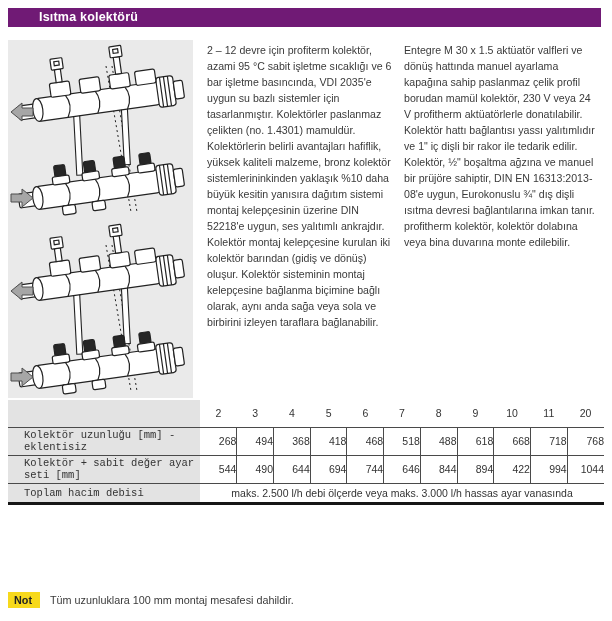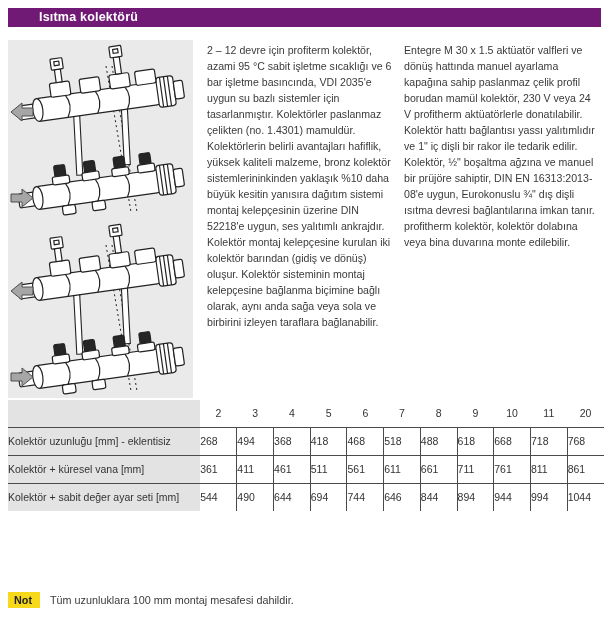--- a/index.html
+++ b/index.html
@@ -23,24 +23,24 @@
     color:#3a3a3a; text-align:left;
   }
   .col1 { left:207px; width:190px; }
   .col2 { left:404px; width:194px; }
   table.spec {
     position:absolute; left:8px; top:400px; width:596px;
     border-collapse:collapse; table-layout:fixed; font-size:10.5px; color:#333;
   }
   table.spec td { vertical-align:middle; }
   td.lbl {
-    background:#e3e3e3; text-align:left; padding-left:0; width:192px;
+    background:#e3e3e3; text-align:left; padding-left:16px; width:192px;font-family:Liberation Mono, monospace;
   }
   tr.hdr td { height:27px; text-align:center; }
-  tr.data td { height:28px; text-align:left; border-top:1px solid #4a4a4a; }
+  tr.data td { height:28px; text-align:right; border-top:1px solid #4a4a4a; }
   tr.data td.sep { border-left:1px solid #4a4a4a; }
   tr.data td.lbl { text-align:left; }
   tr.total td {
     height:20px; border-top:1px solid #4a4a4a; border-bottom:3px solid #161616;
   }
   tr.total td.val { text-align:center; }
   .note-row {
     position:absolute; left:8px; top:592px; font-size:10.8px; color:#3a3a3a;
     display:flex; align-items:center;
   }
@@ -166,46 +166,36 @@
         <td class="sep">418</td>
         <td class="sep">468</td>
         <td class="sep">518</td>
         <td class="sep">488</td>
         <td class="sep">618</td>
         <td class="sep">668</td>
         <td class="sep">718</td>
         <td class="sep">768</td>
       </tr>
       <tr class="data">
-        <td class="lbl">Kolektör + küresel vana [mm]</td>
-        <td>361</td>
-        <td class="sep">411</td>
-        <td class="sep">461</td>
-        <td class="sep">511</td>
-        <td class="sep">561</td>
-        <td class="sep">611</td>
-        <td class="sep">661</td>
-        <td class="sep">711</td>
-        <td class="sep">761</td>
-        <td class="sep">811</td>
-        <td class="sep">861</td>
-      </tr>
-      <tr class="data">
         <td class="lbl">Kolektör + sabit değer ayar seti [mm]</td>
         <td>544</td>
         <td class="sep">490</td>
         <td class="sep">644</td>
         <td class="sep">694</td>
         <td class="sep">744</td>
         <td class="sep">646</td>
         <td class="sep">844</td>
         <td class="sep">894</td>
-        <td class="sep">944</td>
+        <td class="sep">422</td>
         <td class="sep">994</td>
         <td class="sep">1044</td>
+      </tr>
+      <tr class="total">
+        <td class="lbl">Toplam hacim debisi</td>
+        <td class="val" colspan="11">maks. 2.500 l/h debi ölçerde veya maks. 3.000 l/h hassas ayar vanasında</td>
       </tr>
     </tbody>
   </table>
 
   <div class="note-row">
     <span class="note-label">Not</span>
     <span class="note-text">Tüm uzunluklara 100 mm montaj mesafesi dahildir.</span>
   </div>
 
 </div>

